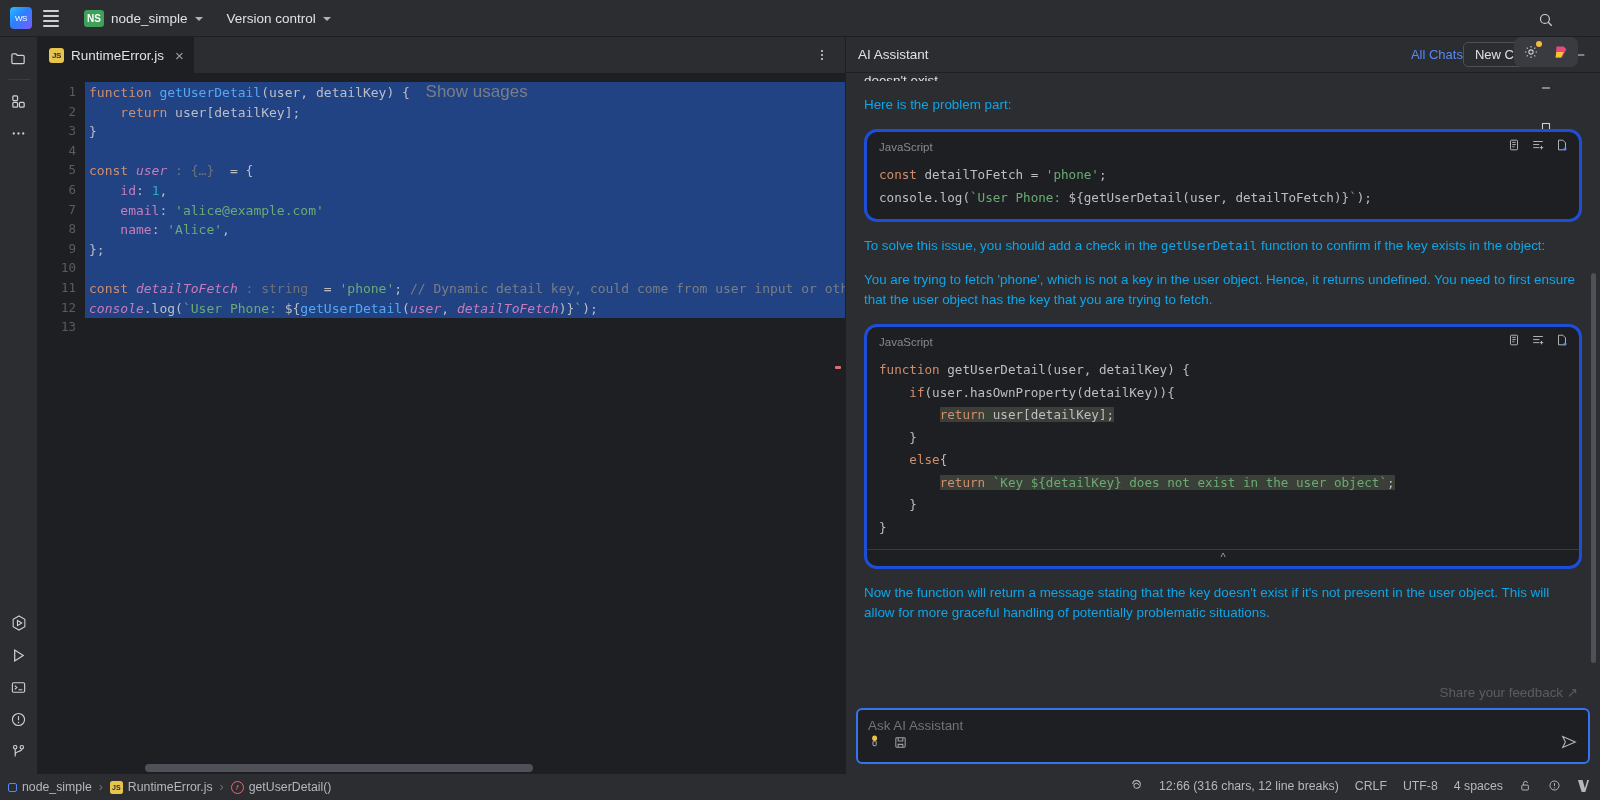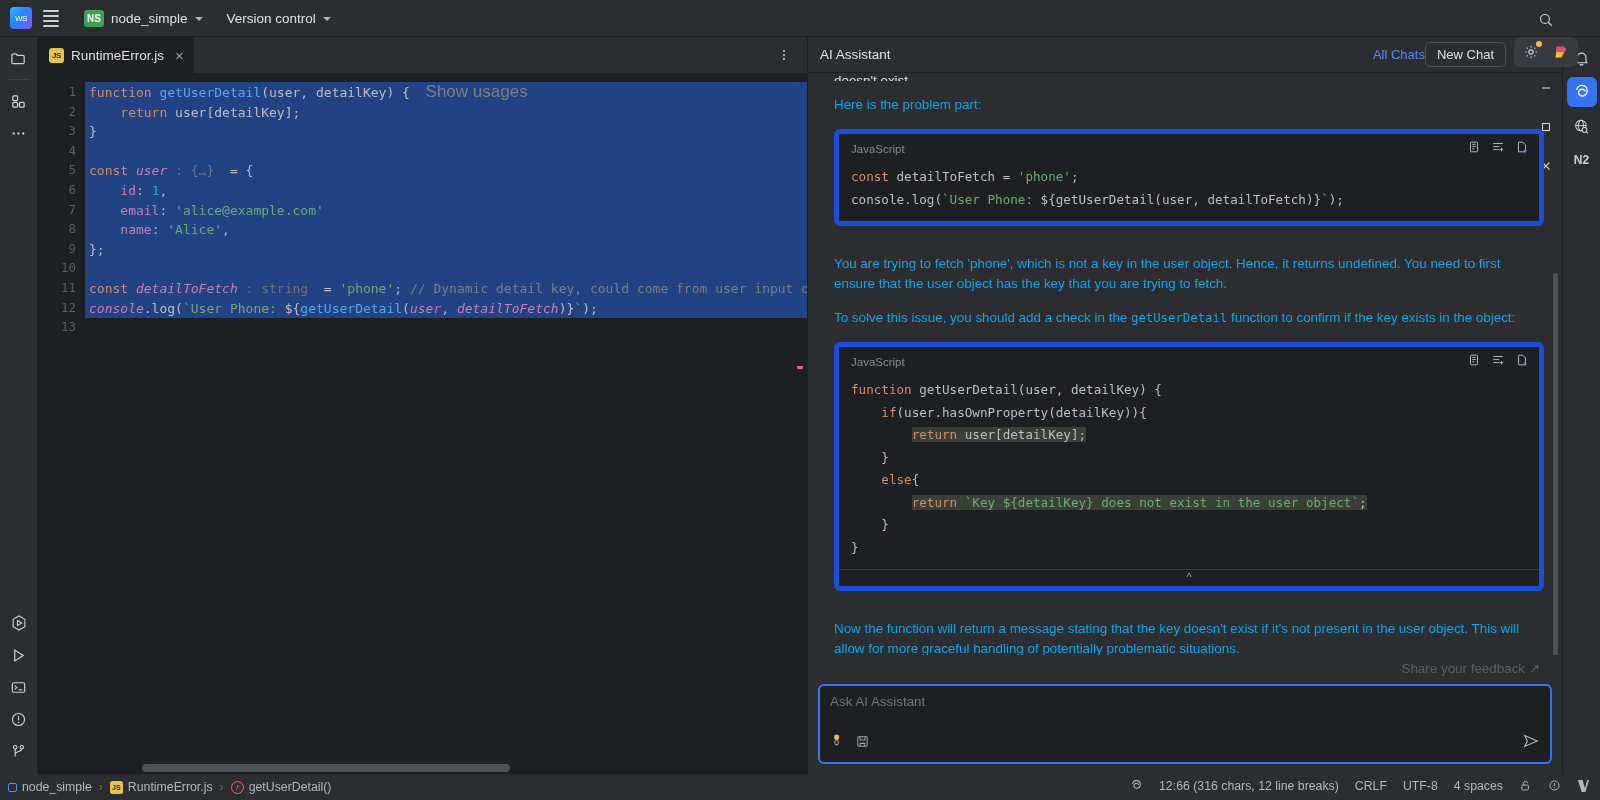--- a/index.html
+++ b/index.html
@@ -100,40 +100,40 @@
   .aipanel { width:755px; flex:0 0 755px; background:#2b2d30; display:flex; flex-direction:column;
      border-left:1px solid #1e1f22; min-height:0; }
   .ai-header { height:36px; flex:0 0 36px; display:flex; align-items:center; padding:0 8px 0 12px;
      border-bottom:1px solid #1e1f22; }
   .ai-title { font-size:13.5px; color:#dfe1e5; }
   .ai-hdr-right { margin-left:auto; display:flex; align-items:center; }
   .link { color:#548af7; font-size:13px; }
   .btn-outline { border:1px solid #4e5157; border-radius:5px; padding:4px 11px; font-size:13px; color:#dfe1e5; background:transparent; }
   .hdr-ico { width:24px;height:24px;display:flex;align-items:center;justify-content:center;color:#ced0d6;border-radius:4px; }
 
-  .ai-body { flex:1; overflow:hidden; position:relative; padding:0 18px 0 26px; min-height:0; }
+  .ai-body { flex:1; overflow:hidden; position:relative; padding:0 18px 0 18px; min-height:0; }
   .ai-scroll { position:absolute; right:4px; top:200px; width:5px; height:390px; background:#4e5157; border-radius:3px; }
   .p-text { font-size:13.4px; line-height:20px; color:#0ea5e9; margin:14px 0; }
   .p-text .mono { font-family:"DejaVu Sans Mono", monospace; font-size:12.3px; }
   .cut-text { font-size:13.4px; color:#dfe1e5; height:8px; overflow:hidden; }
 
-  .codeblock { background:#1e1f22; border:5px solid #1d4ed8; border-radius:6px; margin:6px 0 28px 0; }
+  .codeblock { background:#1e1f22; border:3px solid #1d4ed8; border-radius:13px; margin:6px 0 0 0; }
   .cb-head { display:flex; align-items:center; padding:6px 10px 2px 12px; }
   .cb-lang { font-size:11.5px; color:#878a91; }
   .cb-actions { margin-left:auto; display:flex; gap:10px; color:#b4b7bd; }
   .cb-body { padding:6px 12px 10px 12px; font-family:"DejaVu Sans Mono", monospace;
      font-size:12.6px; line-height:22.5px; }
   .cb-line { white-space:pre; color:#bcbec4; }
   .hl { background:#3a3f38; }
   .cb-collapse { border-top:1px solid #393b40; text-align:center; color:#9da0a8; font-size:11px; padding:1px 0 3px; }
 
   .feedback { text-align:right; color:#5a5d63; font-size:13.4px; padding:6px 4px 0 0; }
 
   .ai-input-area { flex:0 0 auto; padding:8px 10px 10px 10px; }
-  .ai-input { border:2px solid #3574f0; border-radius:6px; background:#1e1f22; height:80px;
+  .ai-input { border:2px solid #3574f0; border-radius:6px; background:#1e1f22; height:56px;
      padding:8px 10px; position:relative; display:flex; flex-direction:column; }
   .ai-placeholder { color:#6f737a; font-size:13.4px; }
   .ai-in-bottom { margin-top:auto; display:flex; align-items:center; gap:8px; color:#9da0a8; }
   .send-btn { margin-left:auto; color:#b4b7bd; }
 
   
   .rightstrip { width:38px; flex:0 0 38px; background:#2b2d30; display:flex; flex-direction:column;
      align-items:center; padding-top:6px; gap:4px; border-left:1px solid #1e1f22; }
   .rs-ico { width:30px;height:30px;display:flex;align-items:center;justify-content:center;border-radius:6px;color:#ced0d6; }
   .rs-ico.active { background:#3574f0; color:#fff; }
@@ -420,25 +420,25 @@
               </span>
             </div>
           </div>
           <div class="cb-body">
             <div class="cb-line"><span class="tok-kw">const</span><span> detailToFetch = </span><span class="tok-str">'phone'</span><span>;</span></div>
             <div class="cb-line"><span>console.log(</span><span class="tok-str">`User Phone: </span><span>${getUserDetail(user, detailToFetch)}</span><span class="tok-str">`</span><span>);</span></div>
           </div>
         </div>
 
         <div class="p-text">
+          <span>To solve this issue, you should add a check in the </span><span class="mono">getUserDetail</span><span> function to confirm if the key exists in the object:</span>
+        </div>
+
+        <div class="p-text">
           <span>You are trying to fetch 'phone', which is not a key in the user object. Hence, it returns undefined. You need to first ensure that the user object has the key that you are trying to fetch.</span>
-        </div>
-
-        <div class="p-text">
-          <span>To solve this issue, you should add a check in the </span><span class="mono">getUserDetail</span><span> function to confirm if the key exists in the object:</span>
         </div>
 
         <div class="codeblock">
           <div class="cb-head">
             <div class="cb-lang">JavaScript</div>
             <div class="cb-actions">
               <span>
                 <svg width="14" height="14" viewBox="0 0 16 16" stroke="#b4b7bd" stroke-width="1.1" fill="none">
                     <rect x="4" y="2.5" width="8" height="11" rx="1"></rect>
                     <path d="M6 5h4M6 7.5h4M6 10h2.5"></path>
@@ -498,45 +498,20 @@
             <span class="send-btn">
               <svg width="18" height="18" viewBox="0 0 20 20" stroke="#b4b7bd" stroke-width="1.2" fill="none">
                   <path d="M3 4l14 6-14 6 3-6z"></path>
                 </svg>
             </span>
           </div>
         </div>
       </div>
     </div>
 
-    <div class="rightstrip">
-      <div class="rs-ico">
-        <svg width="17" height="17" viewBox="0 0 18 18" stroke="#ced0d6" stroke-width="1.2" fill="none">
-          <path d="M4.3 12.2V8a4.7 4.7 0 0 1 9.4 0v4.2l1 1.3H3.3z"></path>
-            <path d="M7.3 14.8a1.8 1.8 0 0 0 3.4 0"></path>
-        </svg>
-      </div>
-      <div class="rs-ico active">
-        <svg width="19" height="19" viewBox="0 0 20 20" stroke="#fff" stroke-width="1.5" fill="none" stroke-linecap="round">
-          <path d="M13.6 8.3a3.6 3.6 0 1 0-3.2 5.4 5.6 5.6 0 1 0-5.4-7"></path>
-        </svg>
-      </div>
-      <div class="rs-ico">
-        <svg width="17" height="17" viewBox="0 0 18 18" stroke="#ced0d6" stroke-width="1.1" fill="none">
-          <circle cx="8.4" cy="8" r="5.6"></circle>
-            <ellipse cx="8.4" cy="8" rx="2.6" ry="5.6"></ellipse>
-            <path d="M3 8h10.8"></path>
-          <circle cx="12.2" cy="12.6" r="2.5" fill="#2b2d30"></circle>
-            <path d="M14 14.4 16 16.4"></path>
-        </svg>
-      </div>
-      <div class="rs-ico">
-        <span style="font-size:12px;font-weight:700;color:#ced0d6;font-family:'Liberation Sans',sans-serif">N2</span>
-      </div>
-    </div>
   </div>
 
   <div class="statusbar">
     <div class="crumb">
       <span class="sq-blue"></span>
       <span>node_simple</span>
       <span class="sep">›</span>
       <span class="js-mini">JS</span>
       <span>RuntimeError.js</span>
       <span class="sep">›</span>

